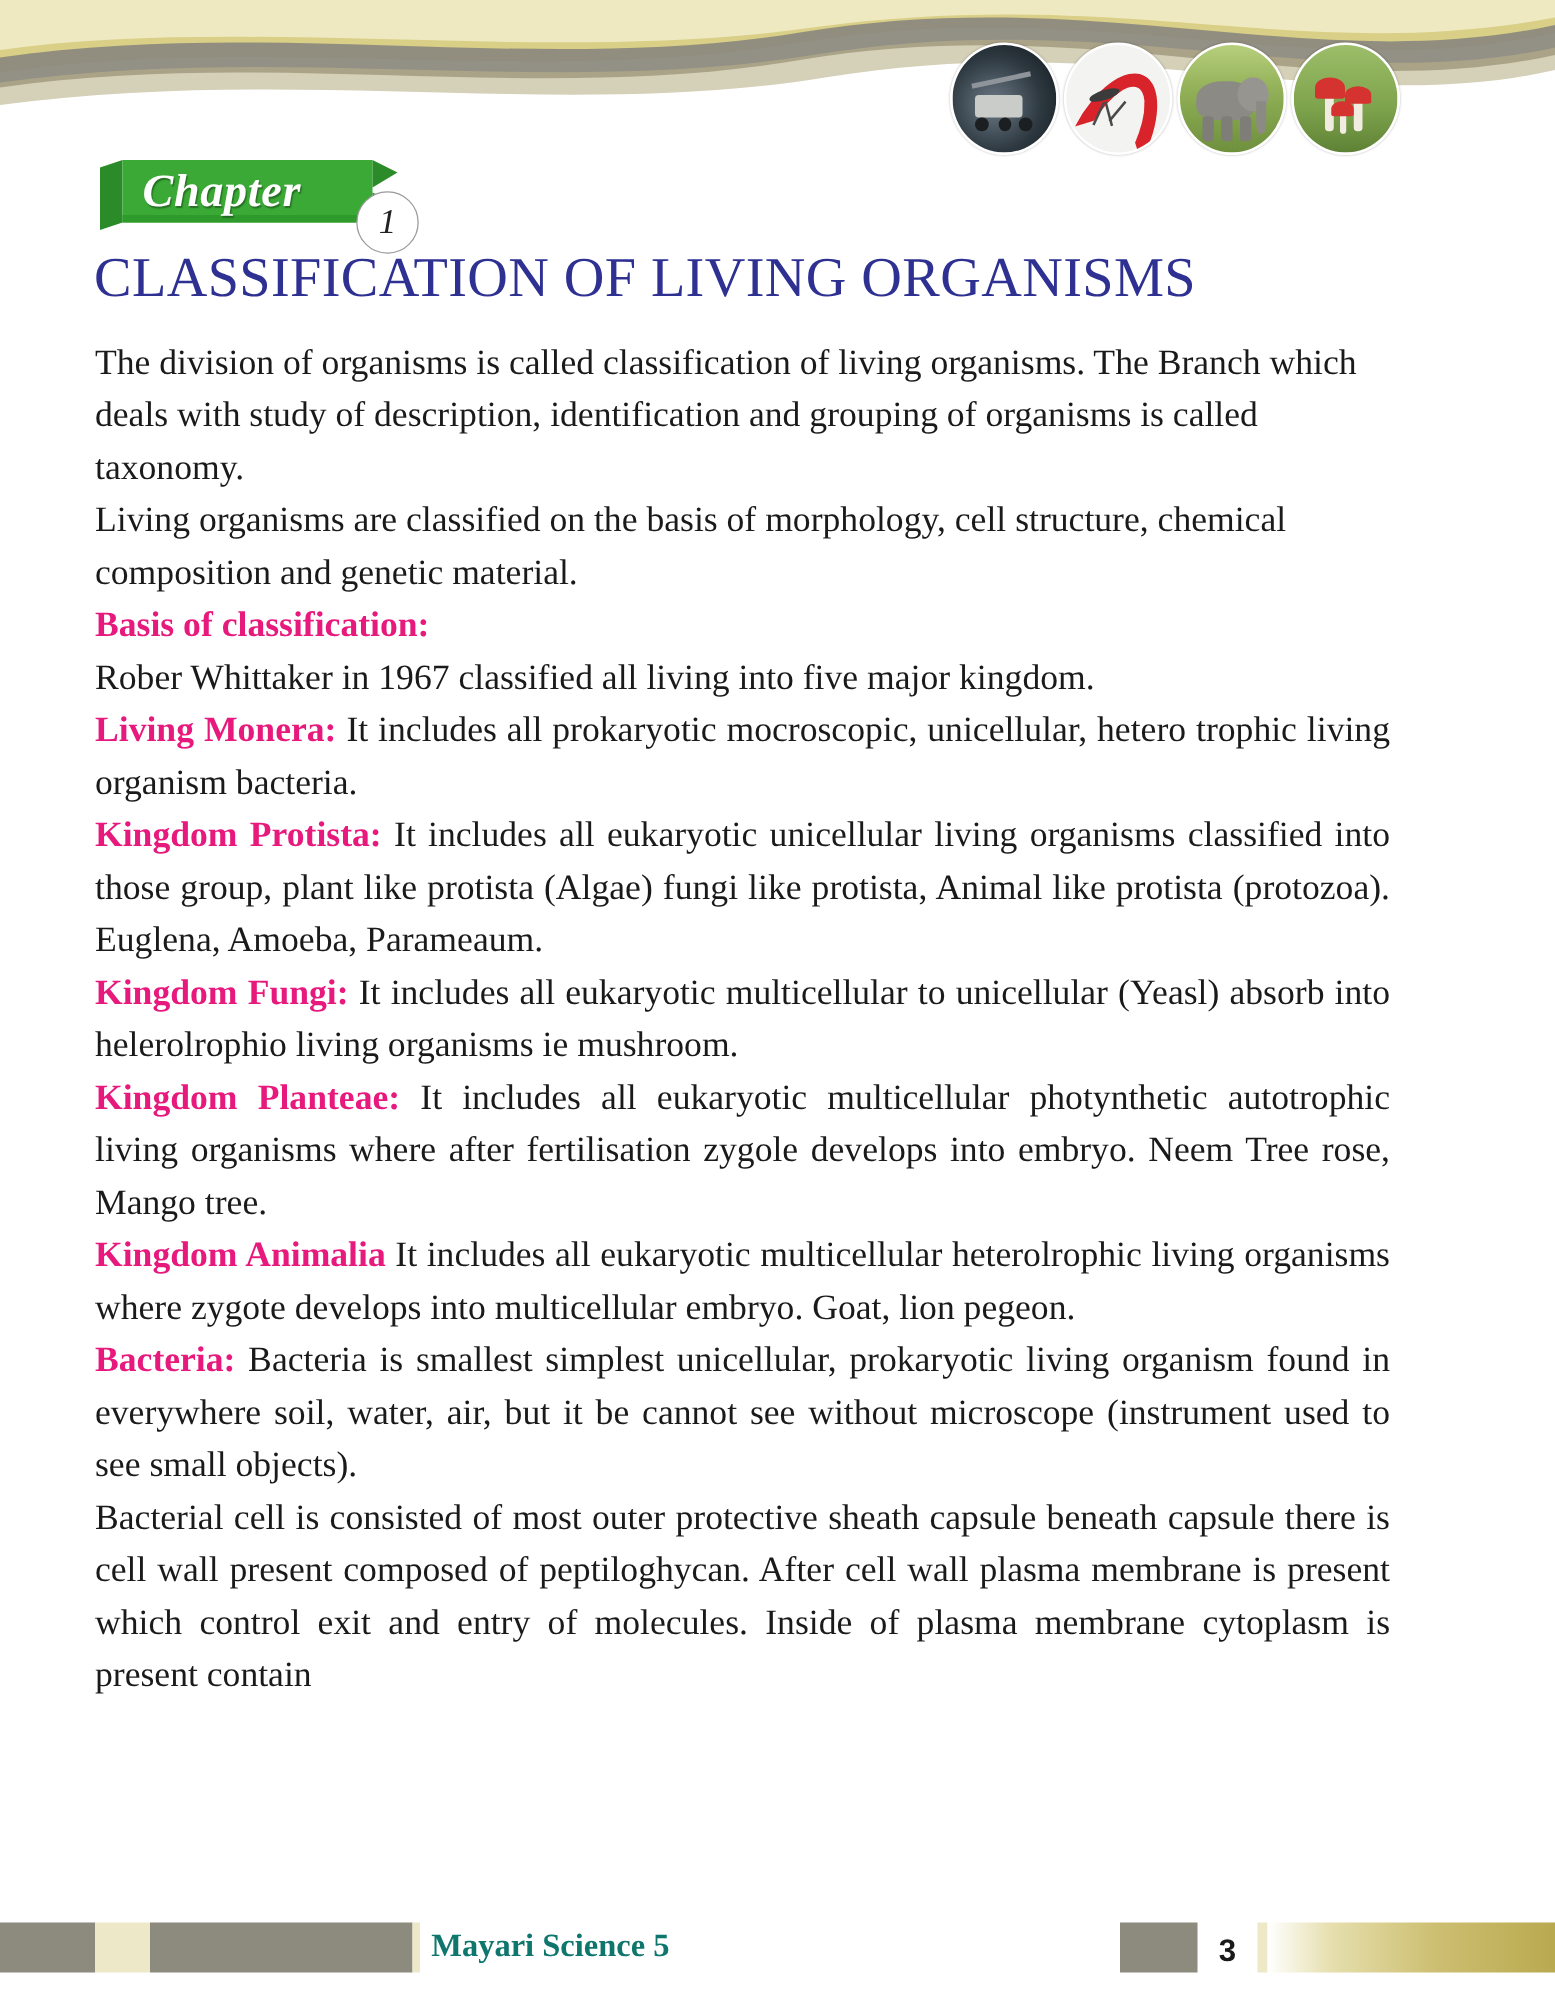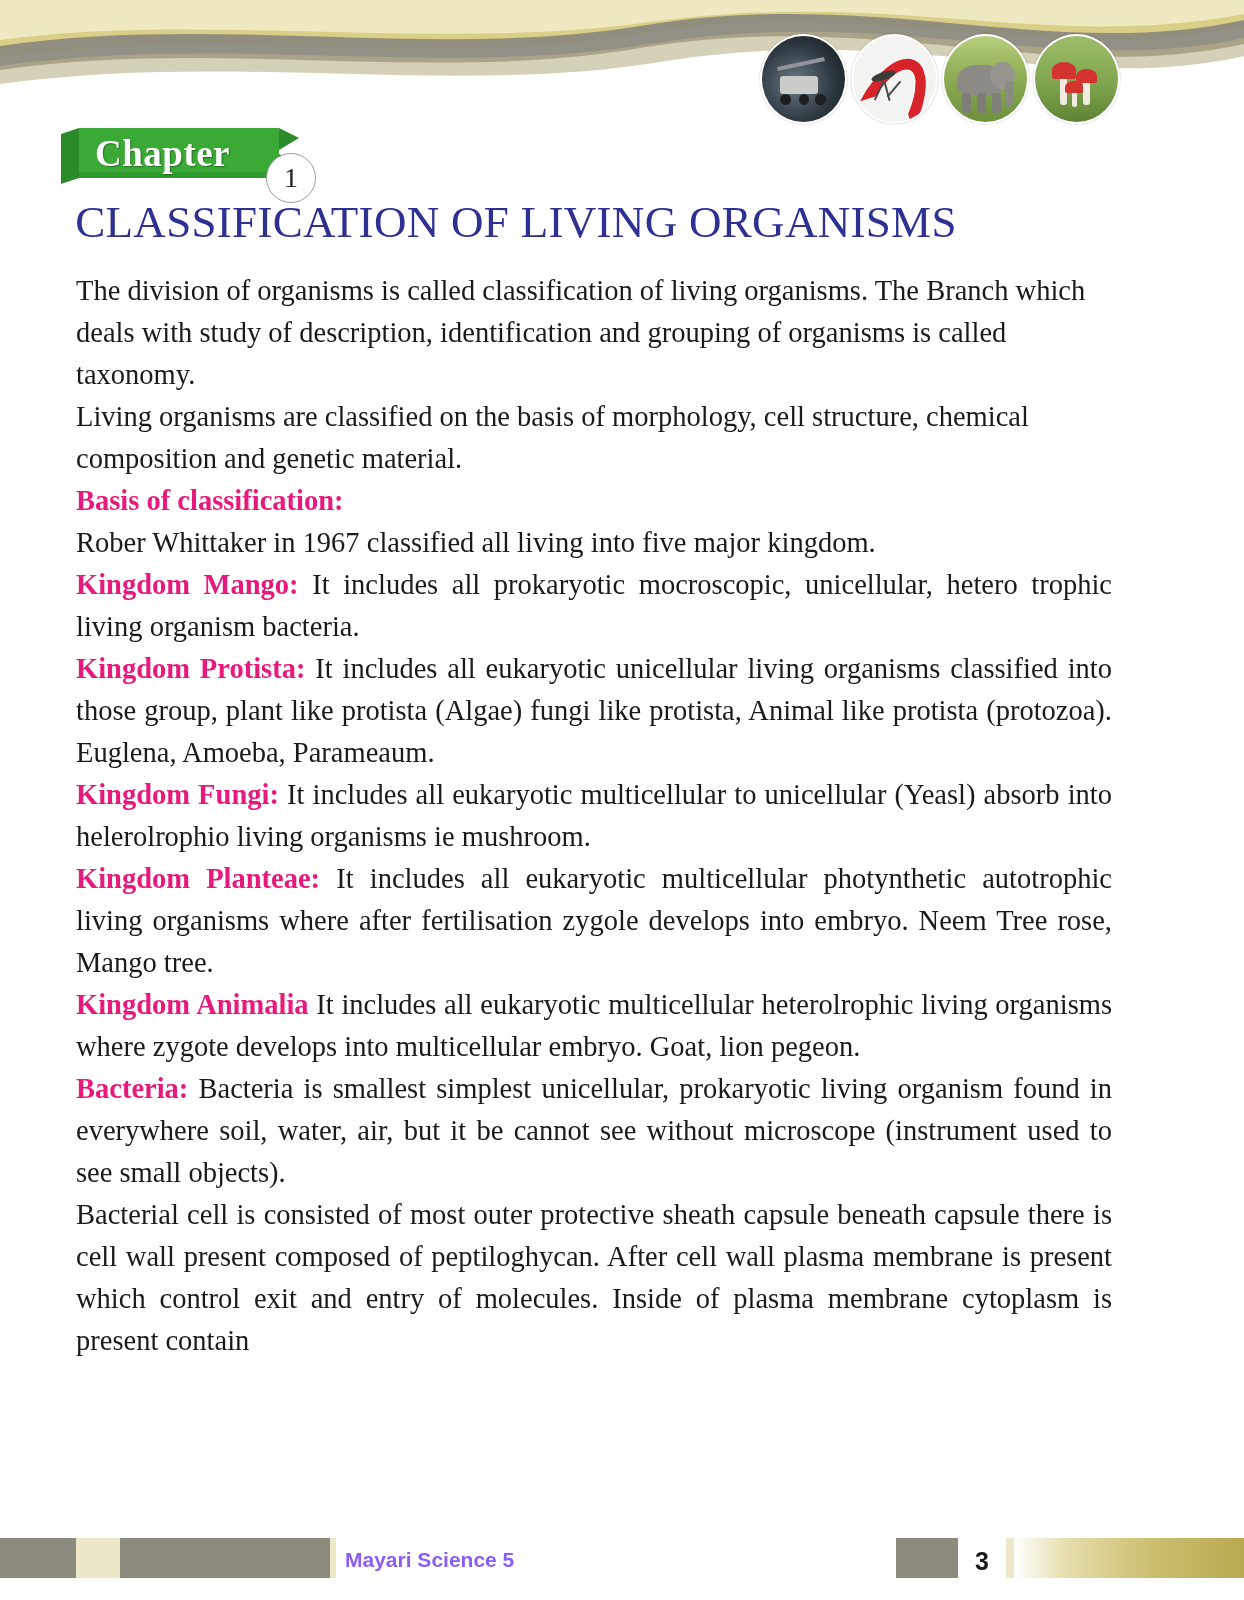--- a/index.html
+++ b/index.html
@@ -72,23 +72,24 @@
 
   
   .photo-mushroom { background: linear-gradient(to bottom, #9cbd69 0%, #7da24c 60%, #5e8235 100%); }
   .photo-mushroom .cap { position:absolute; background:#d5332f; border-radius:50% 50% 12% 12%; }
   .photo-mushroom .stem { position:absolute; background:#f2ece0; border-radius:3px; }
 
   
   .chapter-ribbon {
     position: absolute;
     top: 128px;
-    left: 61px;
+    left: 80px;
     width: 245px;
     height: 56px;
+    font-style: italic;
   }
   .ribbon-shape {
     position: absolute;
     inset: 0;
   }
   .chapter-word {
     position: absolute;
     left: 34px;
     top: 4px;
     font-family: "Liberation Serif", serif;
@@ -165,24 +166,24 @@
     height: 40px;
   }
   .fb1 { left: 0;    width: 76px;  background: #8d8a7e; }
   .fb2 { left: 76px; width: 44px;  background: #ece8c8; }
   .fb3 { left: 120px;width: 210px; background: #8d8a7e; }
   .fb4 { left: 330px;width: 6px;   background: #ece8c8; }
   .footer-title {
     position: absolute;
     left: 345px;
     bottom: 28px;
-    font-family: Liberation Sans, sans-serif;
-    font-size: 21px;
+    font-family: Liberation Serif, serif;
+    font-size: 26px;
     font-weight: bold;
-    color: #8b5cf6;
+    color: #0f766e;
   }
   .fb5 { left: 896px; width: 62px; background: #8d8a7e; }
   .page-num {
     position: absolute;
     left: 958px;
     bottom: 24px;
     width: 48px;
     text-align: center;
     font-family: "Liberation Sans", sans-serif;
     font-size: 25px;
@@ -262,21 +263,21 @@
   <p class="noj">The division of organisms is called classification of living organisms. The Branch which deals with study of description, identification and grouping of organisms is called taxonomy.</p>
 
   <p class="noj">Living organisms are classified on the basis of morphology, cell structure, chemical composition and genetic material.</p>
 
   <p class="noj">
     <span class="hl">Basis of classification:</span>
   </p>
 
   <p class="noj">Rober Whittaker in 1967 classified all living into five major kingdom.</p>
 
-  <p class="just"><span class="hl">Kingdom Mango:</span><span> It includes all prokaryotic mocroscopic, unicellular, hetero trophic living organism bacteria.</span></p>
+  <p class="just"><span class="hl">Living Monera:</span><span> It includes all prokaryotic mocroscopic, unicellular, hetero trophic living organism bacteria.</span></p>
 
   <p class="just"><span class="hl">Kingdom Protista:</span><span> It includes all eukaryotic unicellular living organisms classified  into those group, plant like protista (Algae) fungi like protista, Animal like protista (protozoa). Euglena, Amoeba, Parameaum.</span></p>
 
   <p class="just"><span class="hl">Kingdom Fungi:</span><span> It includes all eukaryotic multicellular to unicellular (Yeasl) absorb into helerolrophio living organisms ie mushroom.</span></p>
 
   <p class="just"><span class="hl">Kingdom Planteae:</span><span>  It includes all eukaryotic multicellular photynthetic autotrophic living organisms where after fertilisation zygole develops into embryo. Neem Tree rose, Mango tree.</span></p>
 
   <p class="just"><span class="hl">Kingdom Animalia</span><span>  It includes all eukaryotic multicellular heterolrophic living organisms where zygote develops into multicellular embryo. Goat, lion pegeon.</span></p>
 
   <p class="just"><span class="hl">Bacteria:</span><span>   Bacteria is smallest simplest unicellular, prokaryotic living organism found in everywhere soil, water, air, but it be cannot see without microscope (instrument used to see small objects).</span></p>

